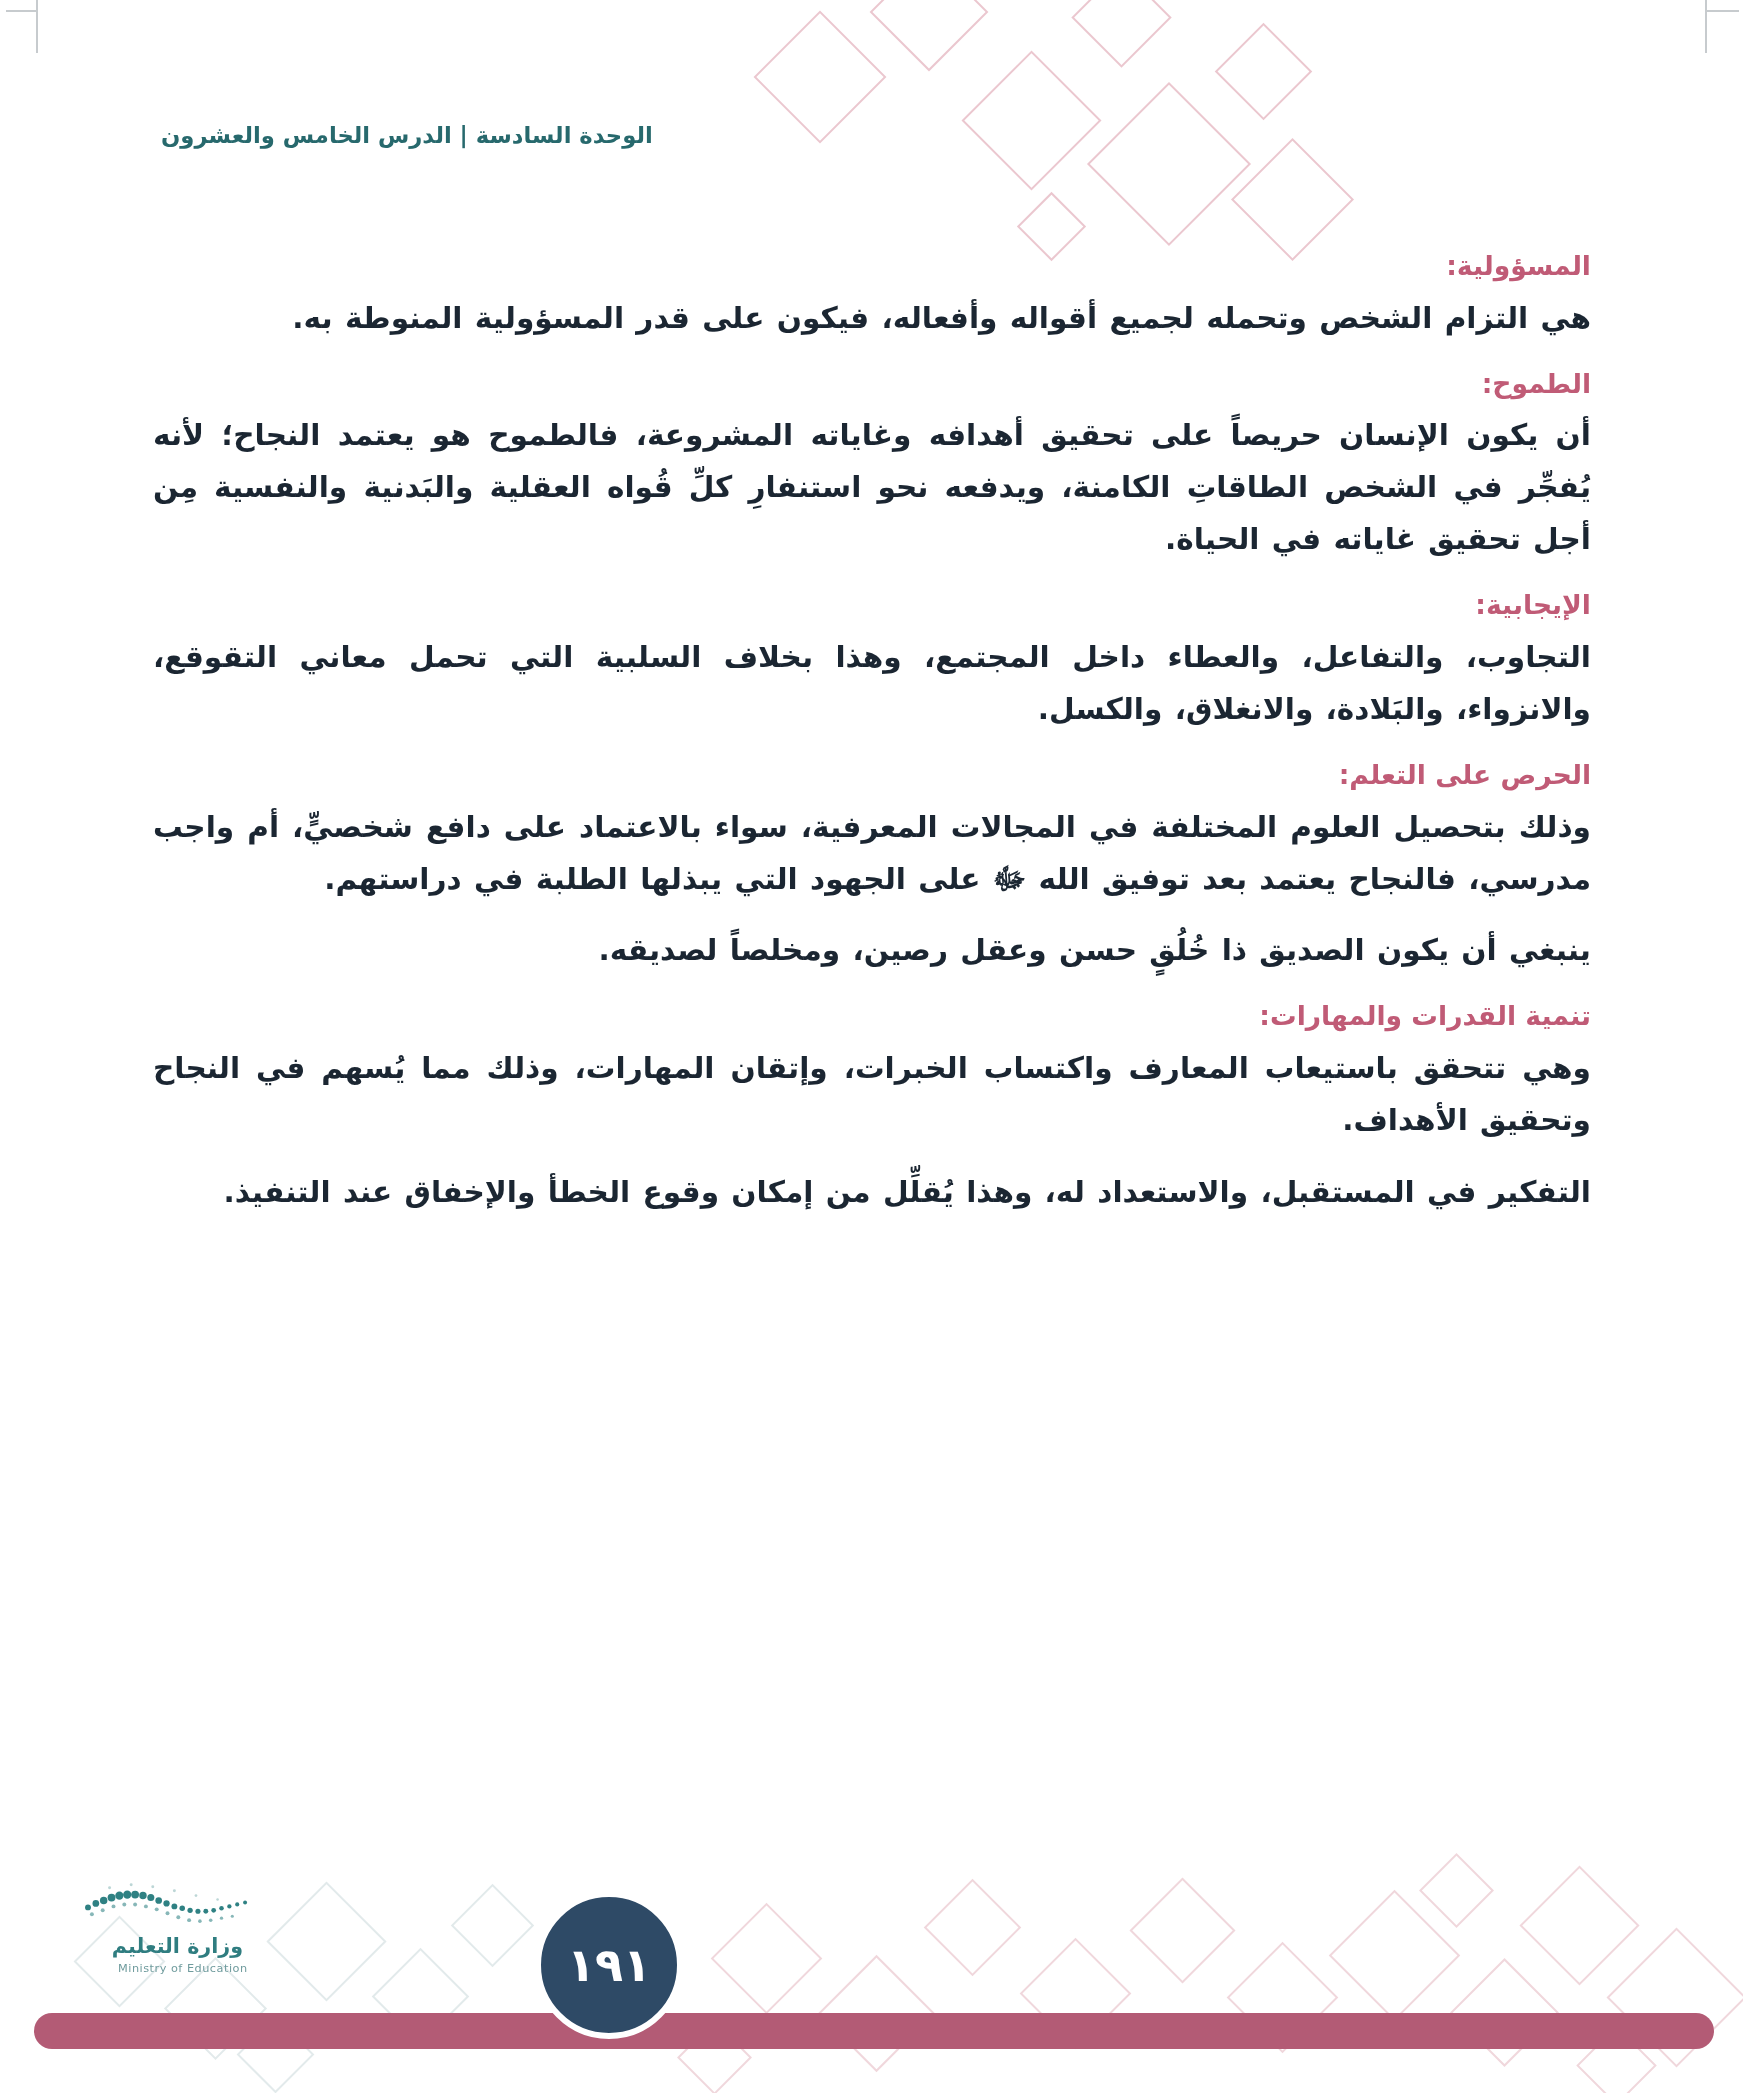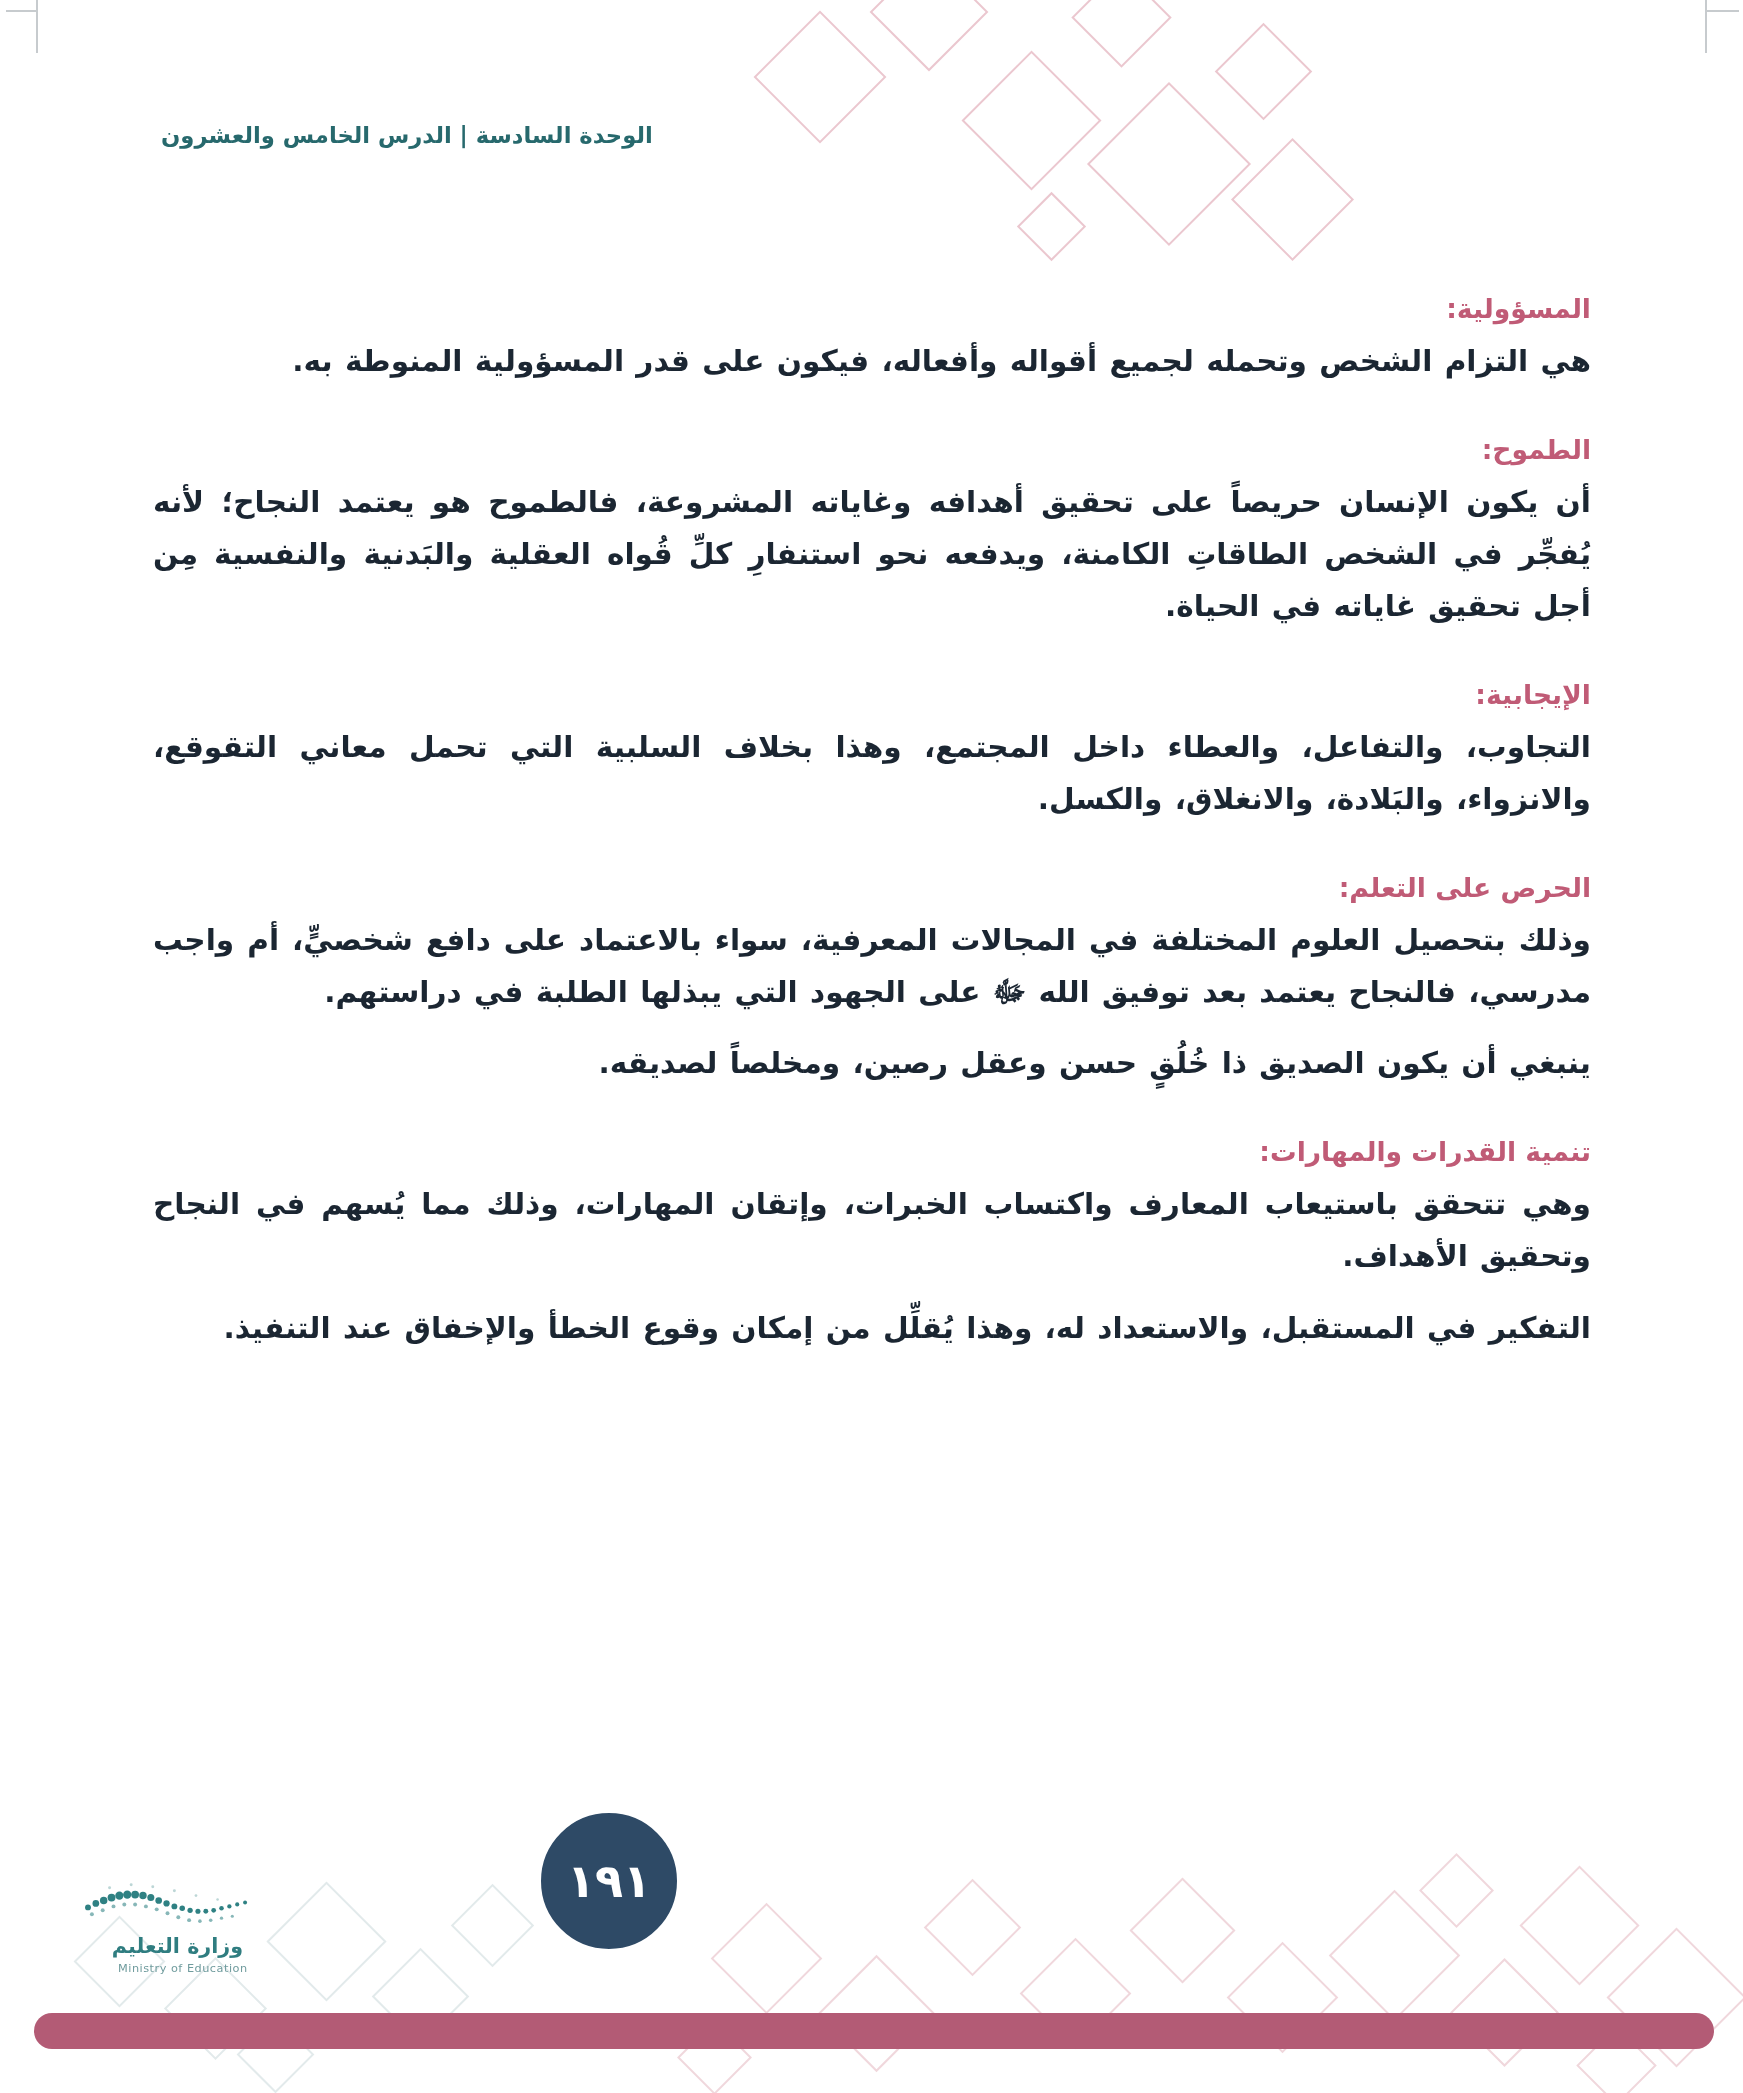--- a/index.html
+++ b/index.html
@@ -42,39 +42,38 @@
     position:absolute; top:246px; left:0; right:0; z-index:2;
     padding:0 153px;
     direction:rtl;
   }
   .sec { margin-bottom:19.7px; }
   .sec-heading {
     color:#c05b76;
     font-size:26.6px; font-weight:bold;
     line-height:39px;
     margin-bottom:6.9px;
-    margin-top:43px;
   }
   .sec-body {
     color:#1b2632;
     font-size:29.6px; font-weight:bold;
     line-height:52px;
     text-align:justify;
     word-spacing:2px;
   }
 
   
   .band {
     position:absolute; left:34px; right:29.6px; top:2013px; height:36px;
     background:#b35b75;
     border-radius:19.7px;
     z-index:3;
   }
   .page-circle {
-    position:absolute; left:535px; top:1807px;
+    position:absolute; left:535px; top:1891px;
     width:148px; height:148px;
     border-radius:50%;
     background:#2e4a66;
     border:6.9px solid #ffffff;
     z-index:4;
     display:flex; align-items:center; justify-content:center;
   }
   .page-num {
     color:#ffffff;
     font-size:46px; font-weight:bold;

